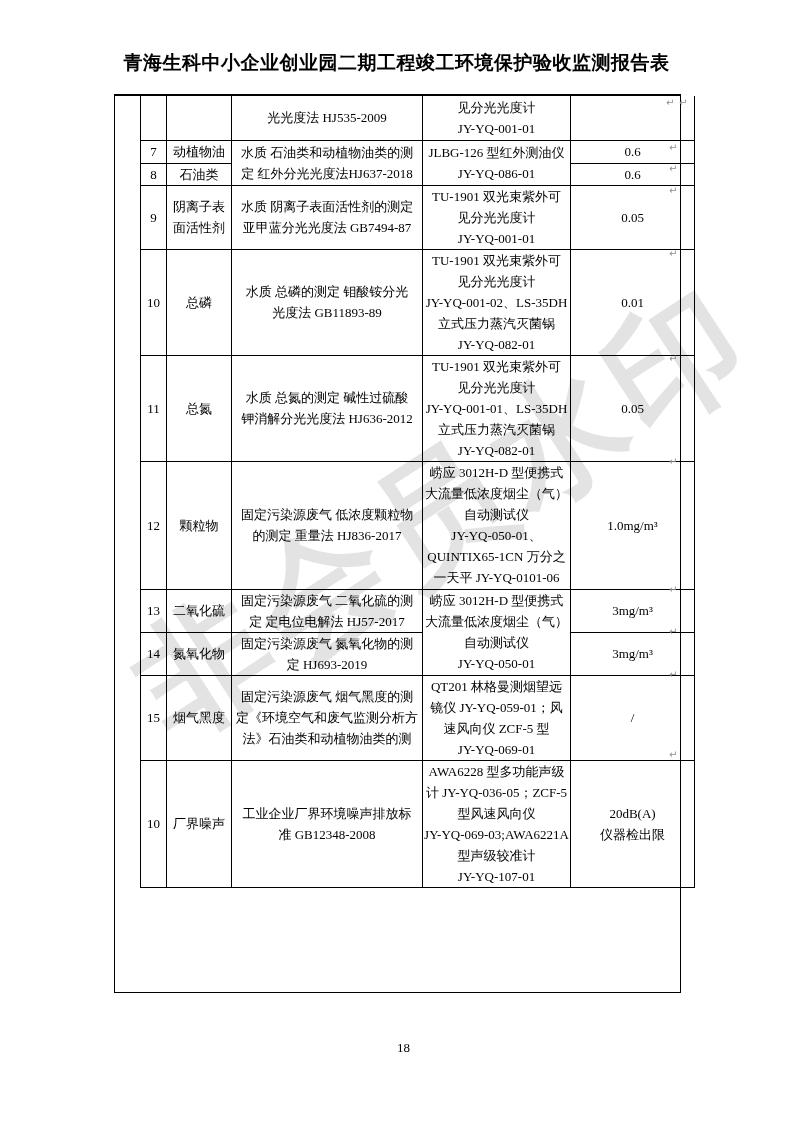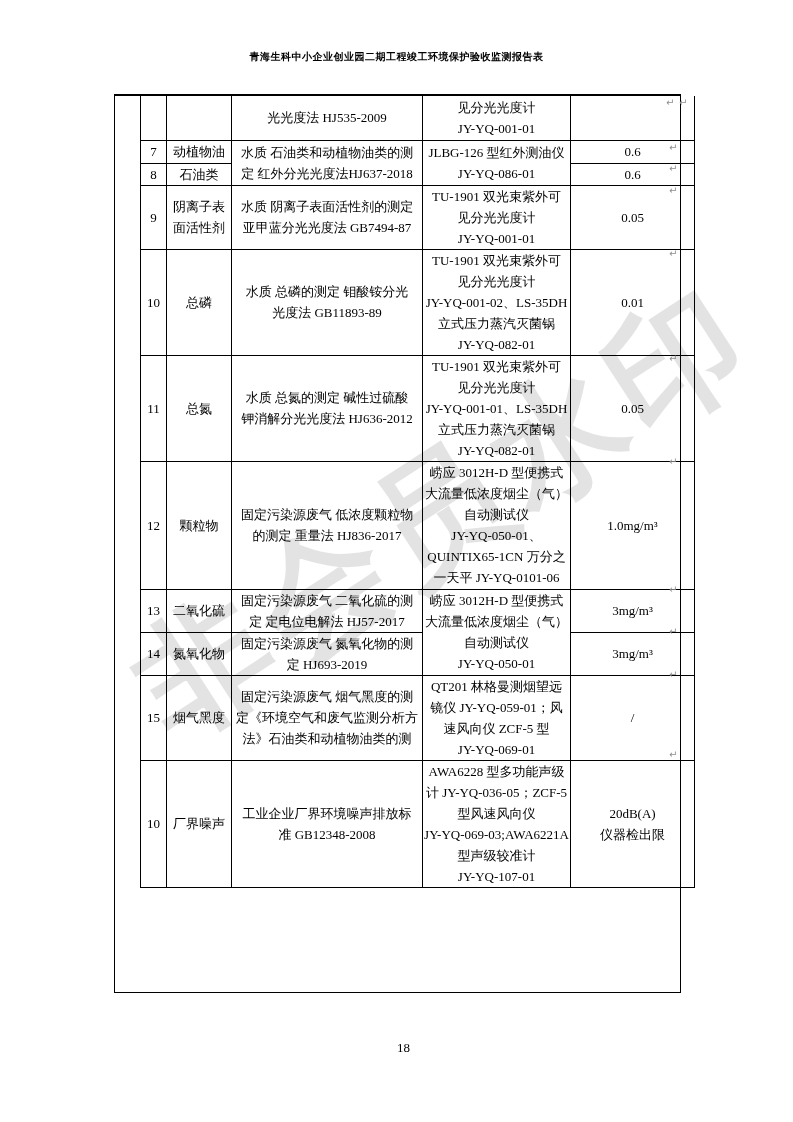--- a/index.html
+++ b/index.html
@@ -3,21 +3,21 @@
 <meta charset="utf-8">
 <style>
   html,body{margin:0;padding:0;}
   body{
     width:793px;height:1122px;position:relative;overflow:hidden;
     background:#ffffff;color:#000;
     font-family:"Liberation Serif","DejaVu Serif",serif;
   }
   .doc-title{
     position:absolute;top:50px;left:0;width:100%;
-    text-align:center;font-size:10px;font-weight:bold;letter-spacing:0.5px;
+    text-align:center;font-size:19px;font-weight:bold;letter-spacing:0.5px;
     z-index:3;
   }
   .watermark{
     position:absolute;left:150px;top:615px;
     font-size:132px;font-weight:bold;letter-spacing:8px;white-space:nowrap;
     color:rgba(0,0,0,0.11);
     transform:rotate(-33deg);transform-origin:0 50%;
     font-family:"Liberation Sans","DejaVu Sans",sans-serif;
     z-index:0;
   }

